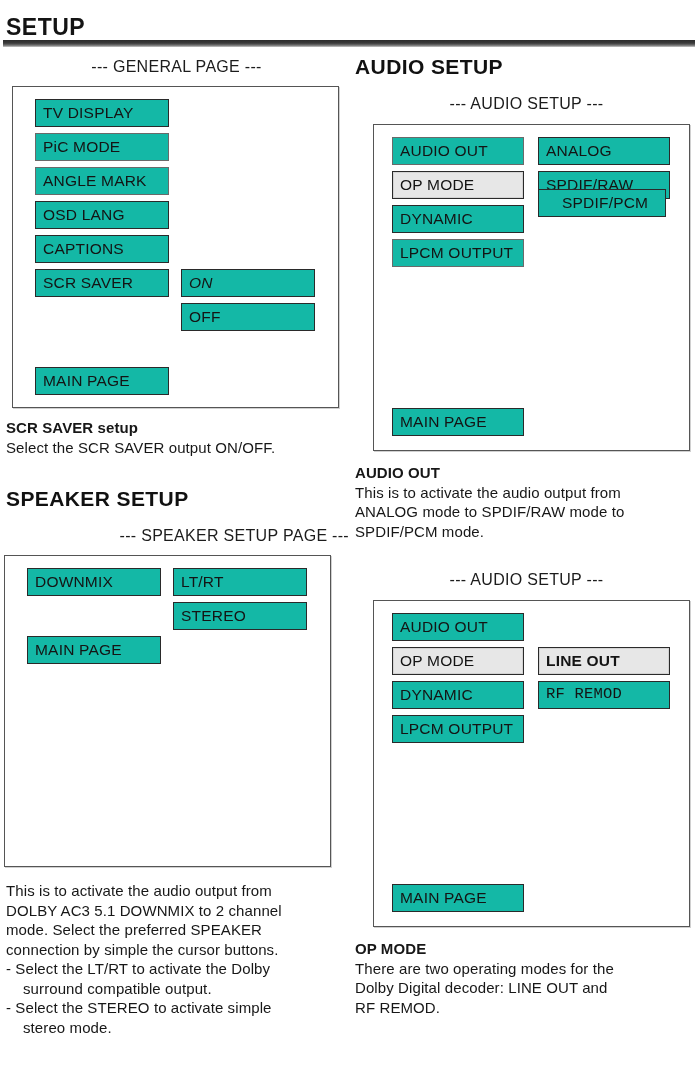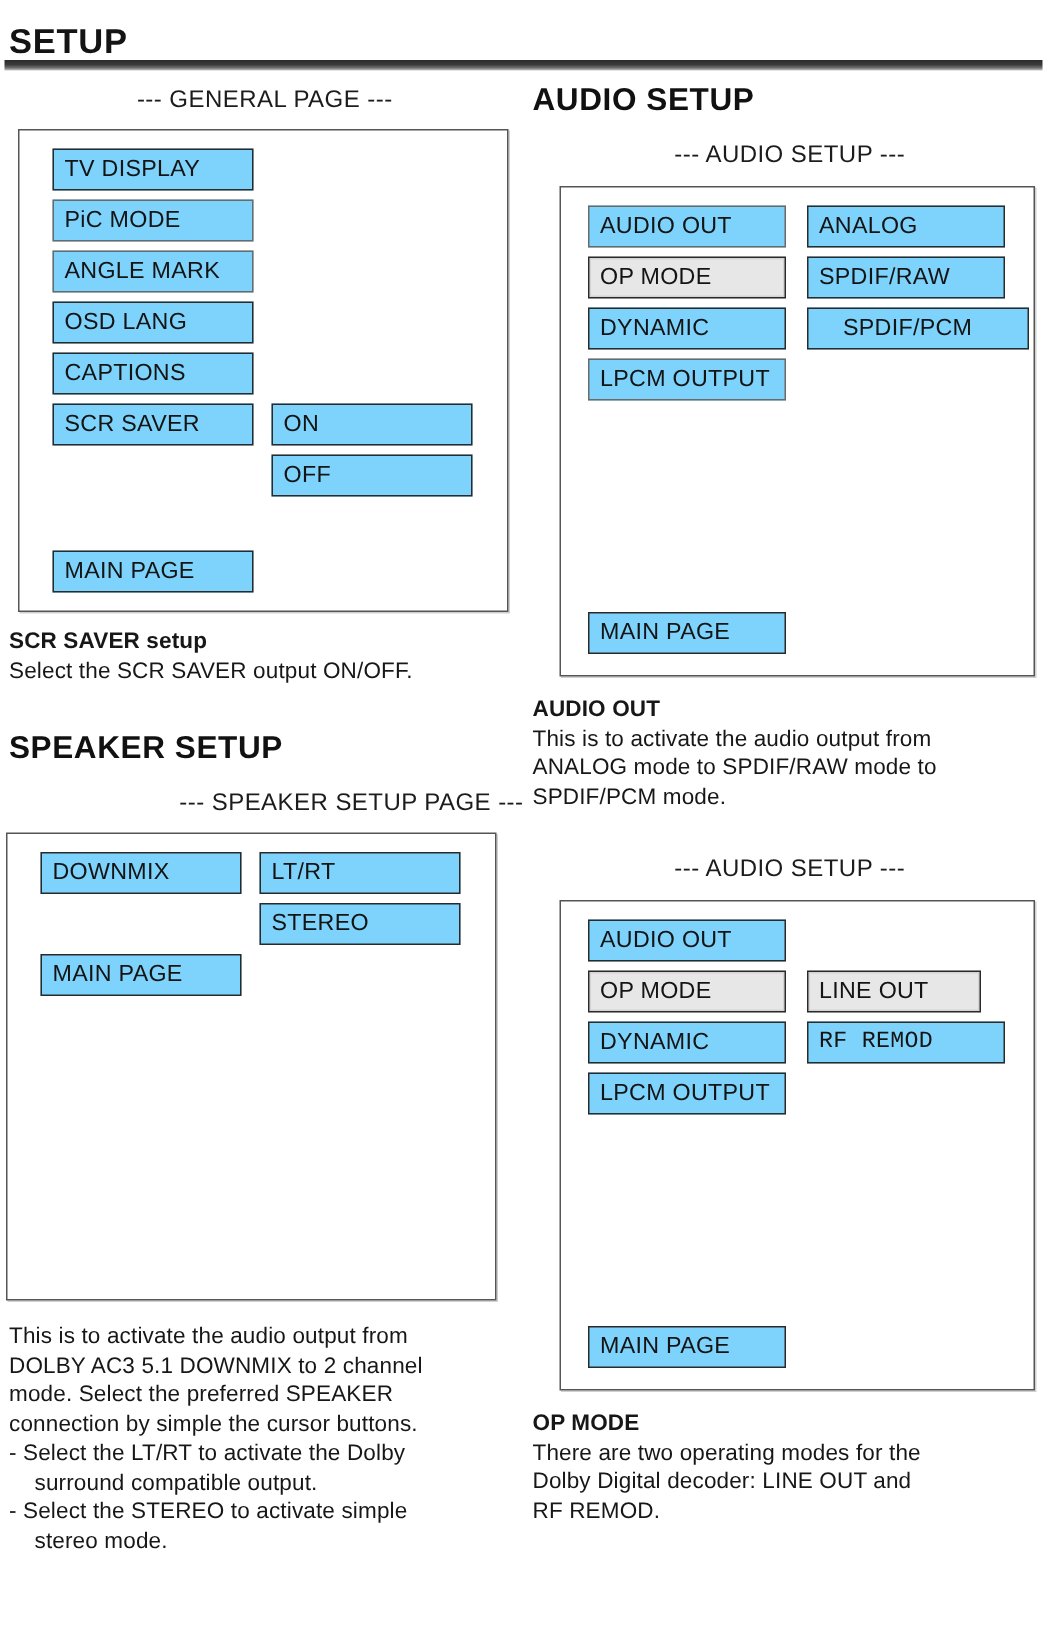--- a/index.html
+++ b/index.html
@@ -64,21 +64,21 @@
     position: relative;
     border: 1.5px solid #555;
     background: #fff;
     box-shadow: 1px 1px 0 rgba(120,120,120,.35);
   }
 
   
   .osd-item {
     position: absolute;
     border: 1.5px solid #2a2a2a;
-    background: #7dd3fc;
+    background: #14b8a6;
     font-size: 15.5px;
     letter-spacing: 0.2px;
     line-height: 1;
     padding: 5px 0 5px 7px;
     white-space: nowrap;
     color: #141414;
   }
   .osd-item.sel {
     background: #e7e7e7;
     box-shadow: inset 0 0 0 1px #d3d3d3;
@@ -118,21 +118,21 @@
 
   <div class="osd-screen" style="margin-top:10px; height:322px; margin-left:8px; width:327px;">
 
     <div class="osd-item" style="left:22px; top:12px; width:134px;">TV DISPLAY</div>
     <div class="osd-item faint" style="left:22px; top:46px; width:134px;">PiC MODE</div>
     <div class="osd-item faint" style="left:22px; top:80px; width:134px;">ANGLE MARK</div>
     <div class="osd-item" style="left:22px; top:114px; width:134px;">OSD LANG</div>
     <div class="osd-item" style="left:22px; top:148px; width:134px;">CAPTIONS</div>
     <div class="osd-item" style="left:22px; top:182px; width:134px;">SCR SAVER</div>
 
-    <div class="osd-item" style="left:168px; top:182px; width:134px;">ON</div>
+    <div class="osd-item" style="left:168px; top:182px; width:134px;font-style:italic;">ON</div>
     <div class="osd-item" style="left:168px; top:216px; width:134px;">OFF</div>
 
     <div class="osd-item" style="left:22px; top:280px; width:134px;">MAIN PAGE</div>
   </div>
 
   <div style="margin-top:10px; padding-left:2px;">
     <div class="body-text" style="font-weight:bold;">SCR SAVER setup</div>
     <div class="body-text">Select the SCR SAVER output ON/OFF.</div>
   </div>
 
@@ -167,41 +167,41 @@
   <div class="osd-caption" style="margin-top:16px;">--- AUDIO SETUP ---</div>
 
   <div class="osd-screen" style="margin-top:11px; height:327px; margin-left:18px; width:317px;">
     <div class="osd-item faint" style="left:18px; top:12px; width:132px;">AUDIO OUT</div>
     <div class="osd-item sel" style="left:18px; top:46px; width:132px;">OP MODE</div>
     <div class="osd-item" style="left:18px; top:80px; width:132px;">DYNAMIC</div>
     <div class="osd-item faint" style="left:18px; top:114px; width:132px;">LPCM OUTPUT</div>
 
     <div class="osd-item" style="left:164px; top:12px; width:132px;">ANALOG</div>
     <div class="osd-item" style="left:164px; top:46px; width:132px;">SPDIF/RAW</div>
-    <div class="osd-item" style="left:164px; top:80px; width:148px;padding-left:23px;">SPDIF/PCM</div>
+    <div class="osd-item" style="left:164px; top:64px; width:128px;padding-left:23px;">SPDIF/PCM</div>
 
     <div class="osd-item" style="left:18px; top:283px; width:132px;">MAIN PAGE</div>
   </div>
 
   <div style="margin-top:12px;">
     <div class="body-text" style="font-weight:bold;">AUDIO OUT</div>
     <div class="body-text">This is to activate the audio output from</div>
     <div class="body-text">ANALOG mode to SPDIF/RAW mode to</div>
     <div class="body-text">SPDIF/PCM mode.</div>
   </div>
 
   <div class="osd-caption" style="margin-top:30px;">--- AUDIO SETUP ---</div>
 
   <div class="osd-screen" style="margin-top:11px; height:327px; margin-left:18px; width:317px;">
     <div class="osd-item" style="left:18px; top:12px; width:132px;">AUDIO OUT</div>
     <div class="osd-item sel" style="left:18px; top:46px; width:132px;">OP MODE</div>
     <div class="osd-item" style="left:18px; top:80px; width:132px;">DYNAMIC</div>
     <div class="osd-item" style="left:18px; top:114px; width:132px;">LPCM OUTPUT</div>
 
-    <div class="osd-item sel" style="left:164px; top:46px; width:116px;">LINE OUT</div>
+    <div class="osd-item sel" style="left:164px; top:46px; width:132px;font-weight:bold;">LINE OUT</div>
     <div class="osd-item" style="left:164px; top:80px; width:132px;font-family:Liberation Mono, monospace;">RF REMOD</div>
 
     <div class="osd-item" style="left:18px; top:283px; width:132px;">MAIN PAGE</div>
   </div>
 
   <div style="margin-top:12px;">
     <div class="body-text" style="font-weight:bold;">OP MODE</div>
     <div class="body-text">There are two operating modes for the</div>
     <div class="body-text">Dolby Digital decoder:  LINE OUT and</div>
     <div class="body-text">RF REMOD.</div>

